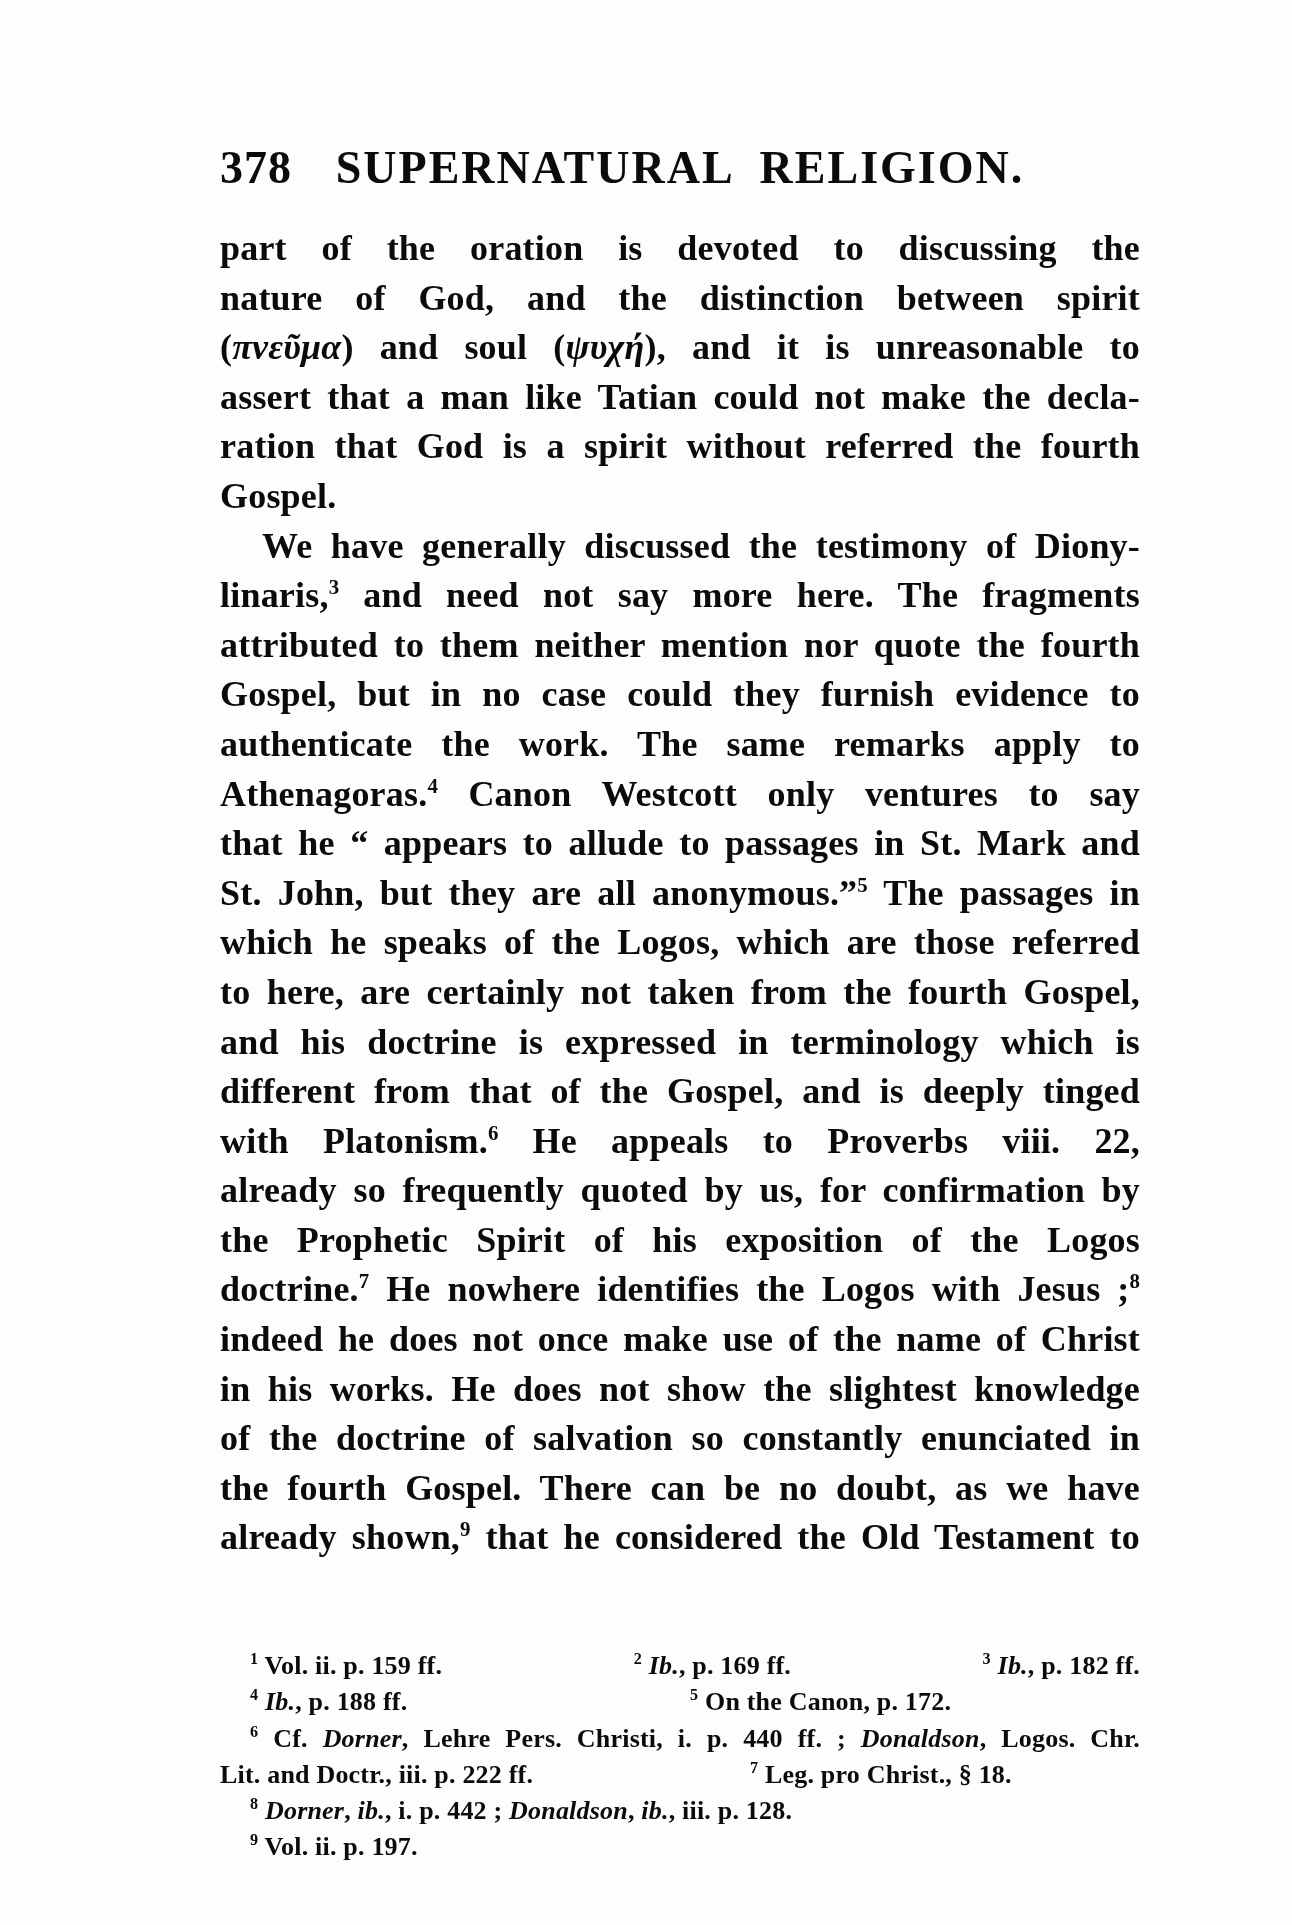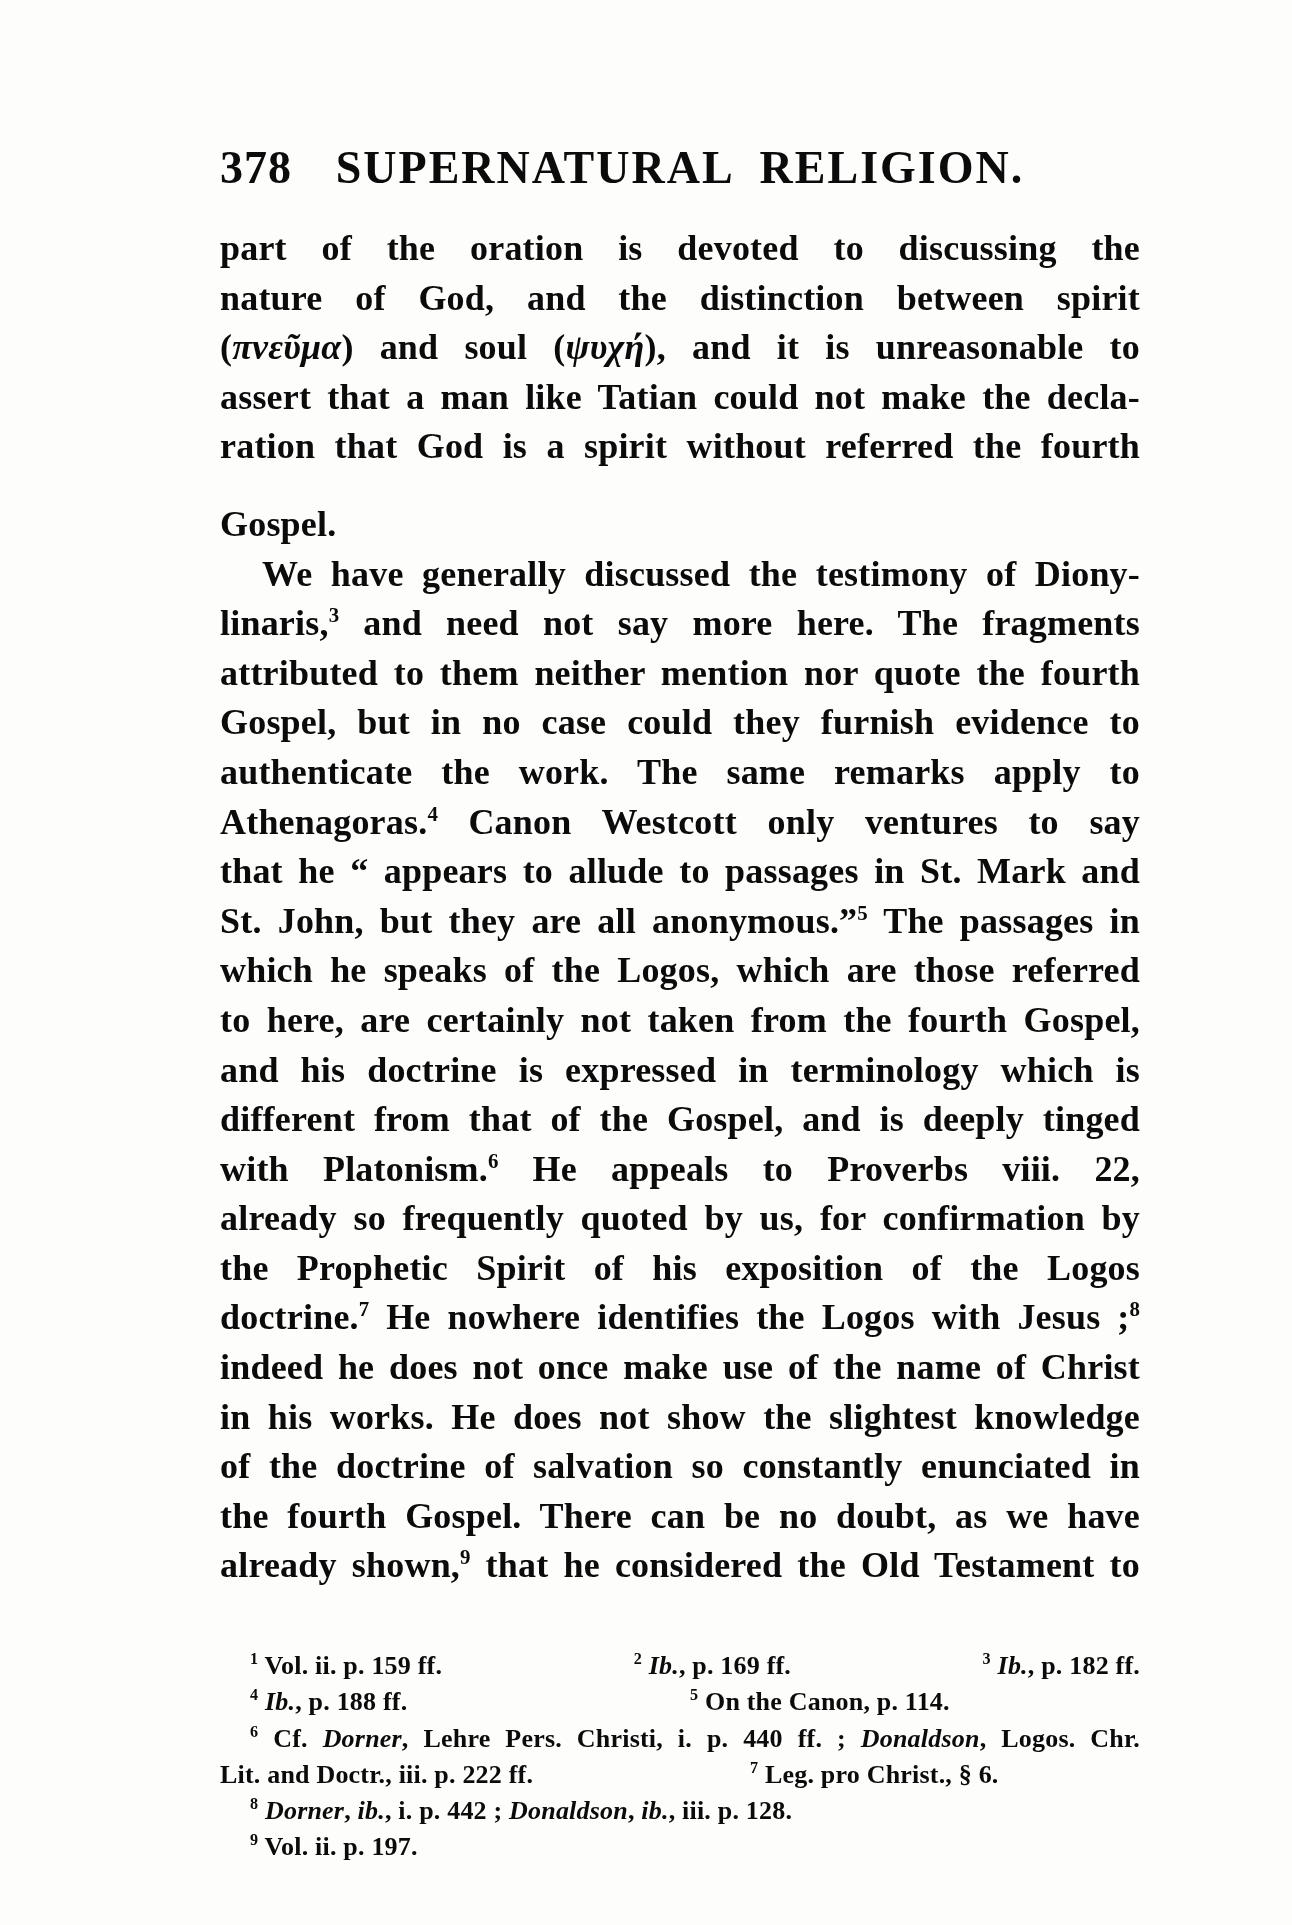--- a/index.html
+++ b/index.html
@@ -29,21 +29,21 @@
   .body-text{
     position:absolute;left:220px;top:224px;width:920px;
     font-size:36px;font-weight:bold;line-height:49.6px;
     letter-spacing:0.2px;
   }
   .bline{
     text-align:justify;
     text-align-last:justify;
     min-height:49.6px;
   }
-  .bline.al{text-align-last:left;margin-top:28px;}
+  .bline.al{text-align-last:left;}
   .bline.indent{padding-left:42px;}
   .bline sup{font-size:58%;line-height:0;letter-spacing:0;}
   .it{font-style:italic;}
   
   .footnotes{
     position:absolute;left:220px;top:1648px;width:920px;
     font-size:26px;font-weight:bold;line-height:36.3px;
     letter-spacing:0.2px;
   }
   .fn-line{min-height:36.3px;}
@@ -96,20 +96,20 @@
       <div class="bline"><span>the fourth Gospel.  There can be no doubt, as we have</span></div>
       <div class="bline"><span>already shown,</span><sup>9</sup><span> that he considered the Old Testament to</span></div>
     </div>
 
   <div class="footnotes">
       <div class="fn-line">
         <span class="fn-item"><sup>1</sup><span> Vol. ii. p. 159 ff.</span></span>
         <span class="fn-item"><sup>2</sup><span> </span><span class="it">Ib.</span><span>, p. 169 ff.</span></span>
         <span class="fn-item"><sup>3</sup><span> </span><span class="it">Ib.</span><span>, p. 182 ff.</span></span>
       </div>
-      <div class="fn-line"><span class="fn-item"><sup>4</sup><span> </span><span class="it">Ib.</span><span>, p. 188 ff.</span></span><span class="fn-item"><sup>5</sup><span> On the Canon, p. 114.</span></span></div>
+      <div class="fn-line"><span class="fn-item"><sup>4</sup><span> </span><span class="it">Ib.</span><span>, p. 188 ff.</span></span><span class="fn-item"><sup>5</sup><span> On the Canon, p. 172.</span></span></div>
       <div class="fn-line"><span class="fn-item"><sup>6</sup><span> Cf. </span><span class="it">Dorner</span><span>, Lehre Pers. Christi, i. p. 440 ff. ; </span><span class="it">Donaldson</span><span>, Logos. Chr.</span></span></div>
-      <div class="fn-line"><span class="fn-item"><span>Lit. and Doctr., iii. p. 222 ff.</span></span><span class="fn-item"><sup>7</sup><span> Leg. pro Christ., § 6.</span></span></div>
+      <div class="fn-line"><span class="fn-item"><span>Lit. and Doctr., iii. p. 222 ff.</span></span><span class="fn-item"><sup>7</sup><span> Leg. pro Christ., § 18.</span></span></div>
       <div class="fn-line"><span class="fn-item"><sup>8</sup><span> </span><span class="it">Dorner</span><span>, </span><span class="it">ib.</span><span>, i. p. 442 ; </span><span class="it">Donaldson</span><span>, </span><span class="it">ib.</span><span>, iii. p. 128.</span></span></div>
       <div class="fn-line"><span class="fn-item"><sup>9</sup><span> Vol. ii. p. 197.</span></span></div>
     </div>
 
 </div>
 
 </body></html>

